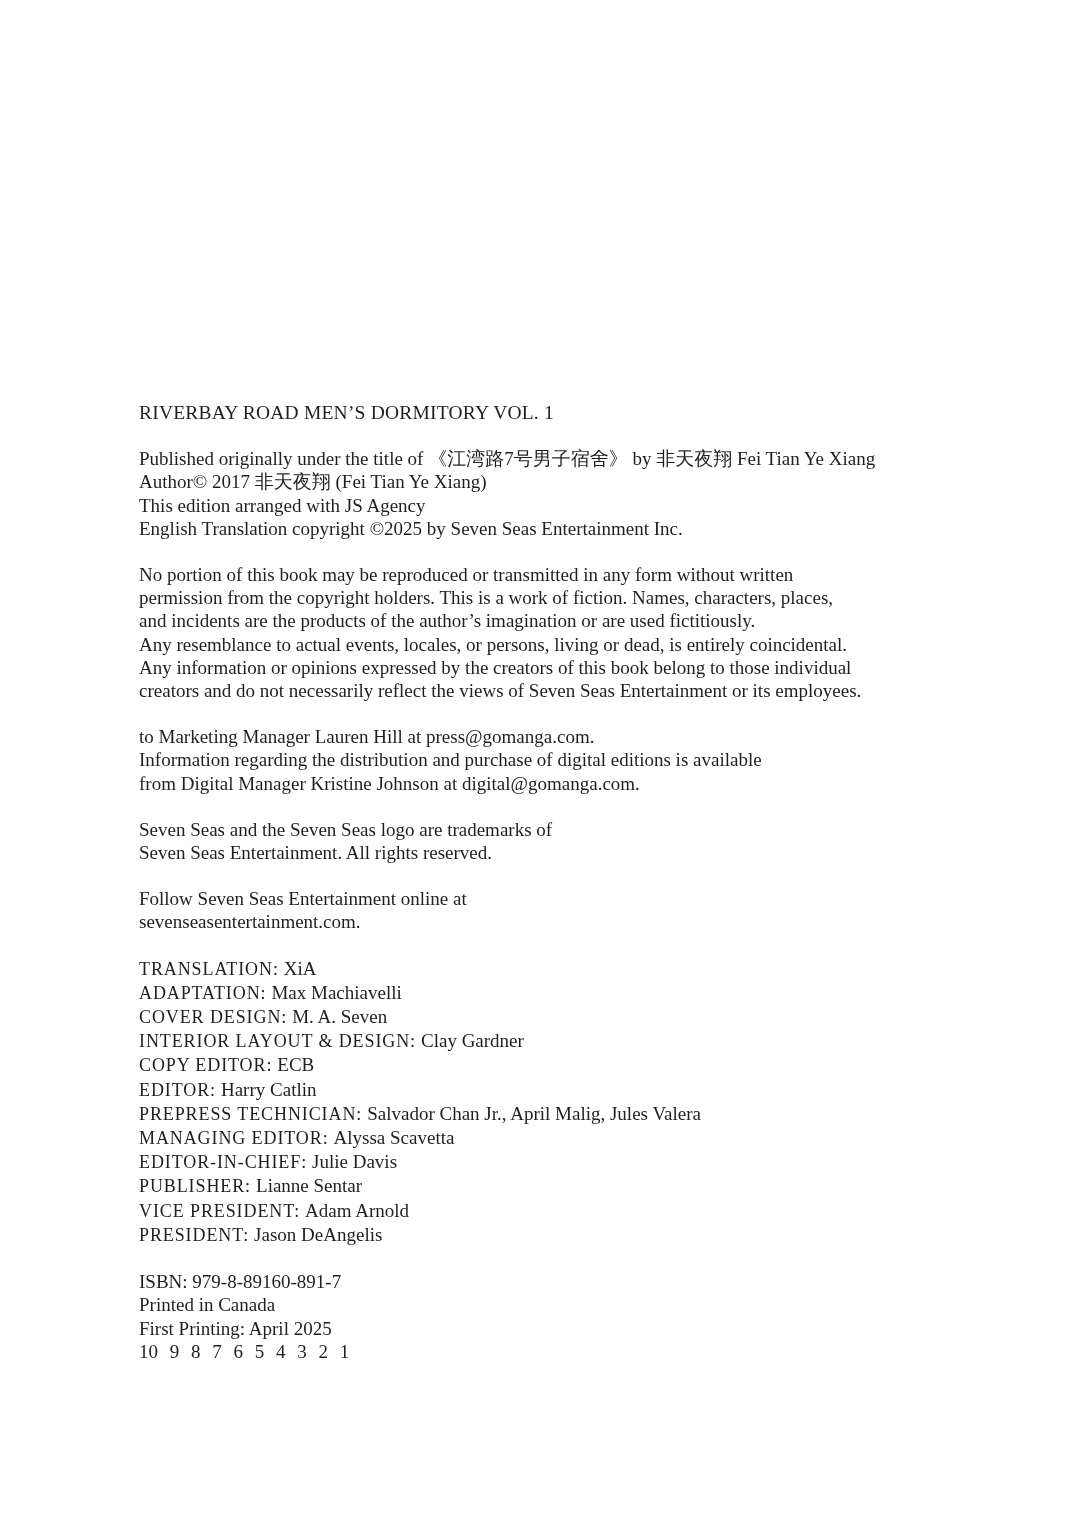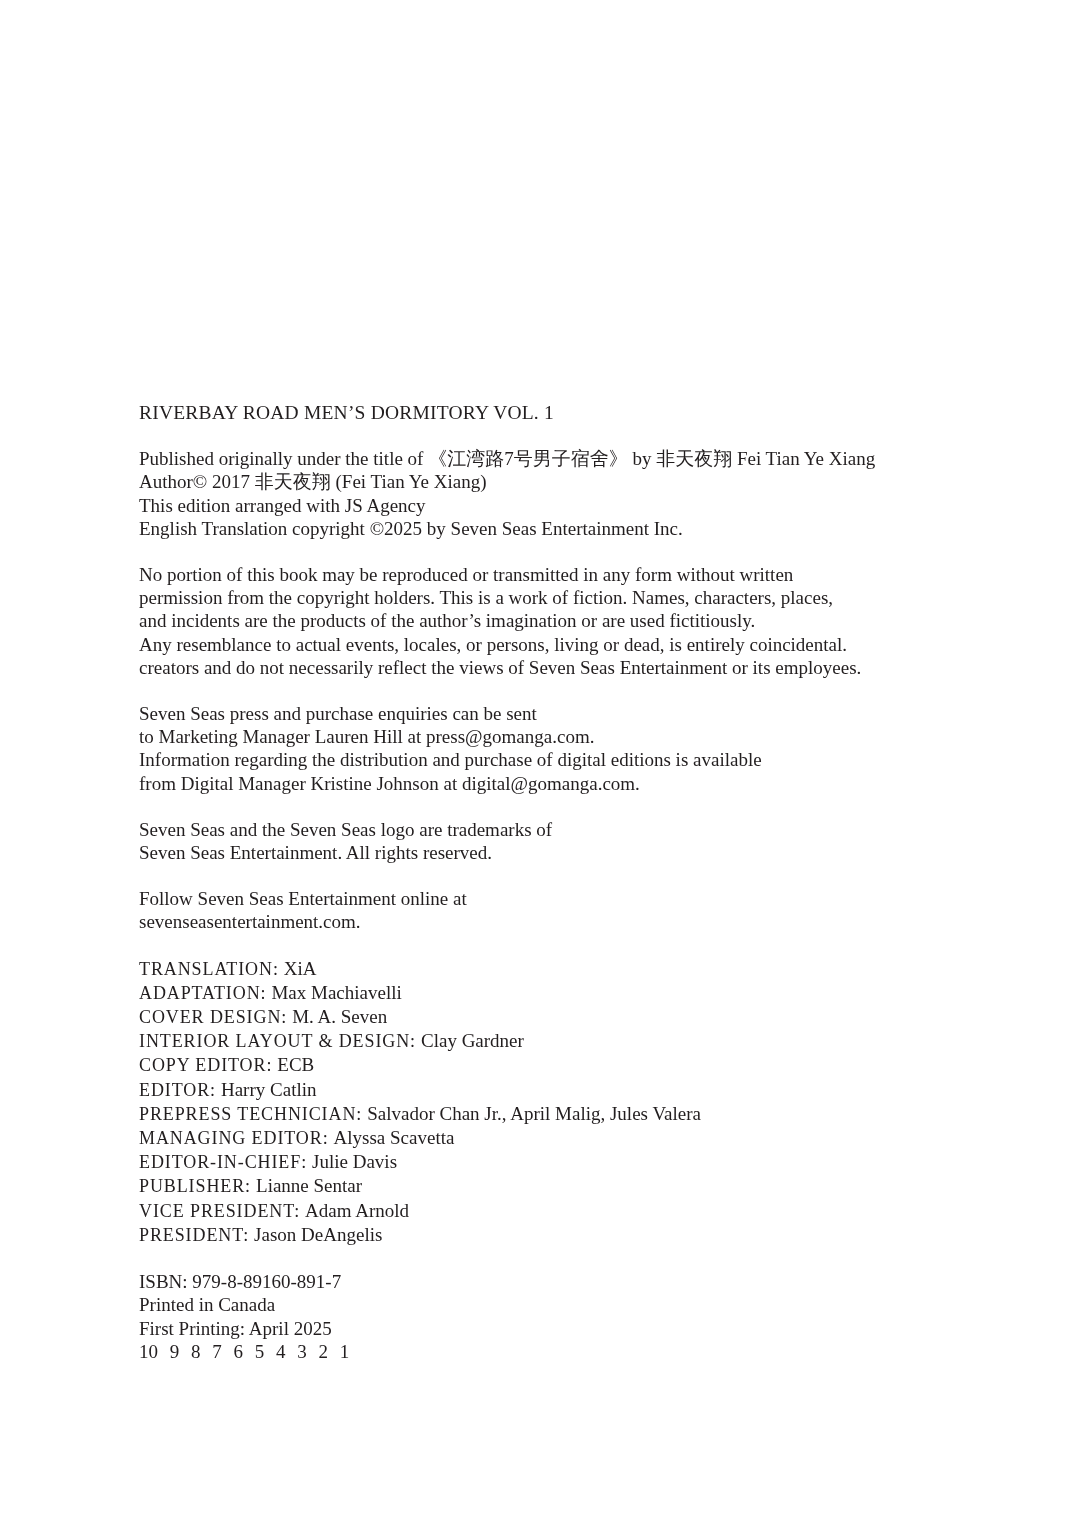--- a/index.html
+++ b/index.html
@@ -68,24 +68,24 @@
         <div class="line">Published originally under the title of 《江湾路7号男子宿舍》 by 非天夜翔 Fei Tian Ye Xiang</div>
         <div class="line">Author© 2017 非天夜翔 (Fei Tian Ye Xiang)</div>
         <div class="line">This edition arranged with JS Agency</div>
         <div class="line">English Translation copyright ©2025 by Seven Seas Entertainment Inc.</div>
       </div>
       <div class="block">
         <div class="line">No portion of this book may be reproduced or transmitted in any form without written</div>
         <div class="line">permission from the copyright holders. This is a work of fiction. Names, characters, places,</div>
         <div class="line">and incidents are the products of the author’s imagination or are used fictitiously.</div>
         <div class="line">Any resemblance to actual events, locales, or persons, living or dead, is entirely coincidental.</div>
+        <div class="line">Any information or opinions expressed by the creators of this book belong to those individual</div>
         <div class="line">creators and do not necessarily reflect the views of Seven Seas Entertainment or its employees.</div>
       </div>
       <div class="block">
-        <div class="line">Seven Seas press and purchase enquiries can be sent</div>
         <div class="line">to Marketing Manager Lauren Hill at press@gomanga.com.</div>
         <div class="line">Information regarding the distribution and purchase of digital editions is available</div>
         <div class="line">from Digital Manager Kristine Johnson at digital@gomanga.com.</div>
       </div>
       <div class="block">
         <div class="line">Seven Seas and the Seven Seas logo are trademarks of</div>
         <div class="line">Seven Seas Entertainment. All rights reserved.</div>
       </div>
       <div class="block">
         <div class="line">Follow Seven Seas Entertainment online at</div>

